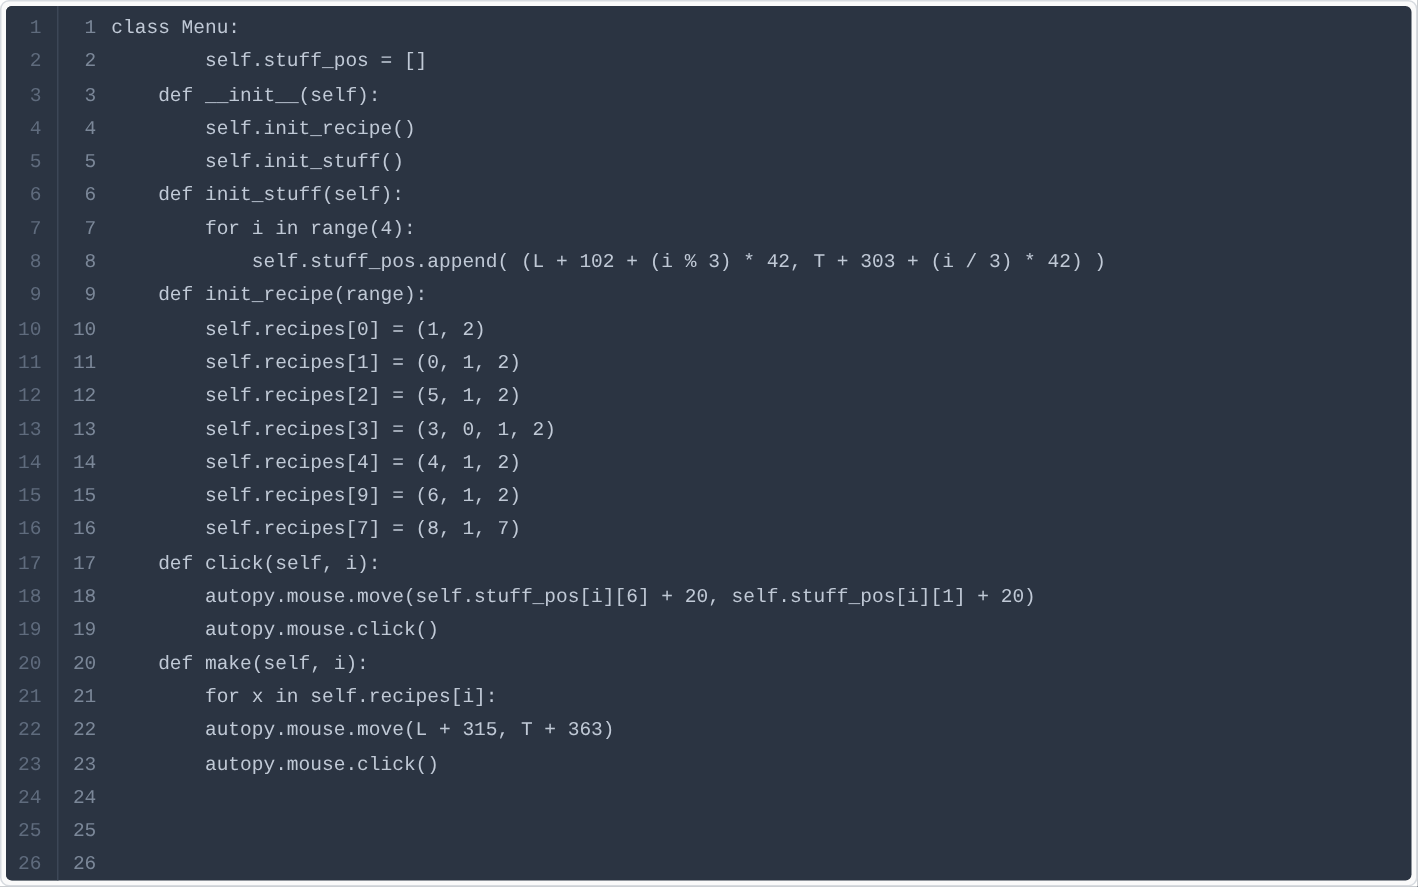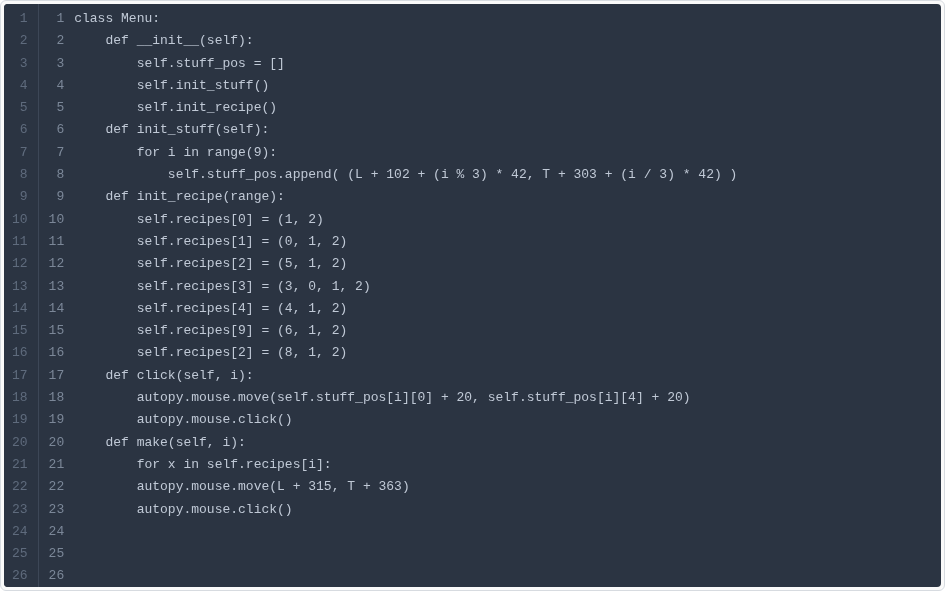--- a/index.html
+++ b/index.html
@@ -127,37 +127,37 @@
           <div class="ln">20</div>
           <div class="ln">21</div>
           <div class="ln">22</div>
           <div class="ln">23</div>
           <div class="ln">24</div>
           <div class="ln">25</div>
           <div class="ln">26</div>
         </div>
       <div class="code-lines" id="code-lines">
           <div class="code-line"><span>class Menu:</span></div>
+          <div class="code-line">        <span>self.stuff_pos = []</span></div>
           <div class="code-line">    <span>def __init__(self):</span></div>
-          <div class="code-line">        <span>self.stuff_pos = []</span></div>
+          <div class="code-line">        <span>self.init_recipe()</span></div>
           <div class="code-line">        <span>self.init_stuff()</span></div>
-          <div class="code-line">        <span>self.init_recipe()</span></div>
           <div class="code-line">    <span>def init_stuff(self):</span></div>
-          <div class="code-line">        <span>for i in range(9):</span></div>
+          <div class="code-line">        <span>for i in range(4):</span></div>
           <div class="code-line">            <span>self.stuff_pos.append( (L + 102 + (i % 3) * 42, T + 303 + (i / 3) * 42) )</span></div>
           <div class="code-line">    <span>def init_recipe(range):</span></div>
           <div class="code-line">        <span>self.recipes[0] = (1, 2)</span></div>
           <div class="code-line">        <span>self.recipes[1] = (0, 1, 2)</span></div>
           <div class="code-line">        <span>self.recipes[2] = (5, 1, 2)</span></div>
           <div class="code-line">        <span>self.recipes[3] = (3, 0, 1, 2)</span></div>
           <div class="code-line">        <span>self.recipes[4] = (4, 1, 2)</span></div>
           <div class="code-line">        <span>self.recipes[9] = (6, 1, 2)</span></div>
-          <div class="code-line">        <span>self.recipes[2] = (8, 1, 2)</span></div>
+          <div class="code-line">        <span>self.recipes[7] = (8, 1, 7)</span></div>
           <div class="code-line">    <span>def click(self, i):</span></div>
-          <div class="code-line">        <span>autopy.mouse.move(self.stuff_pos[i][0] + 20, self.stuff_pos[i][4] + 20)</span></div>
+          <div class="code-line">        <span>autopy.mouse.move(self.stuff_pos[i][6] + 20, self.stuff_pos[i][1] + 20)</span></div>
           <div class="code-line">        <span>autopy.mouse.click()</span></div>
           <div class="code-line">    <span>def make(self, i):</span></div>
           <div class="code-line">        <span>for x in self.recipes[i]:</span></div>
           <div class="code-line">        <span>autopy.mouse.move(L + 315, T + 363)</span></div>
           <div class="code-line">        <span>autopy.mouse.click()</span></div>
         </div>
     </div>
 
   </div>
 </div>

